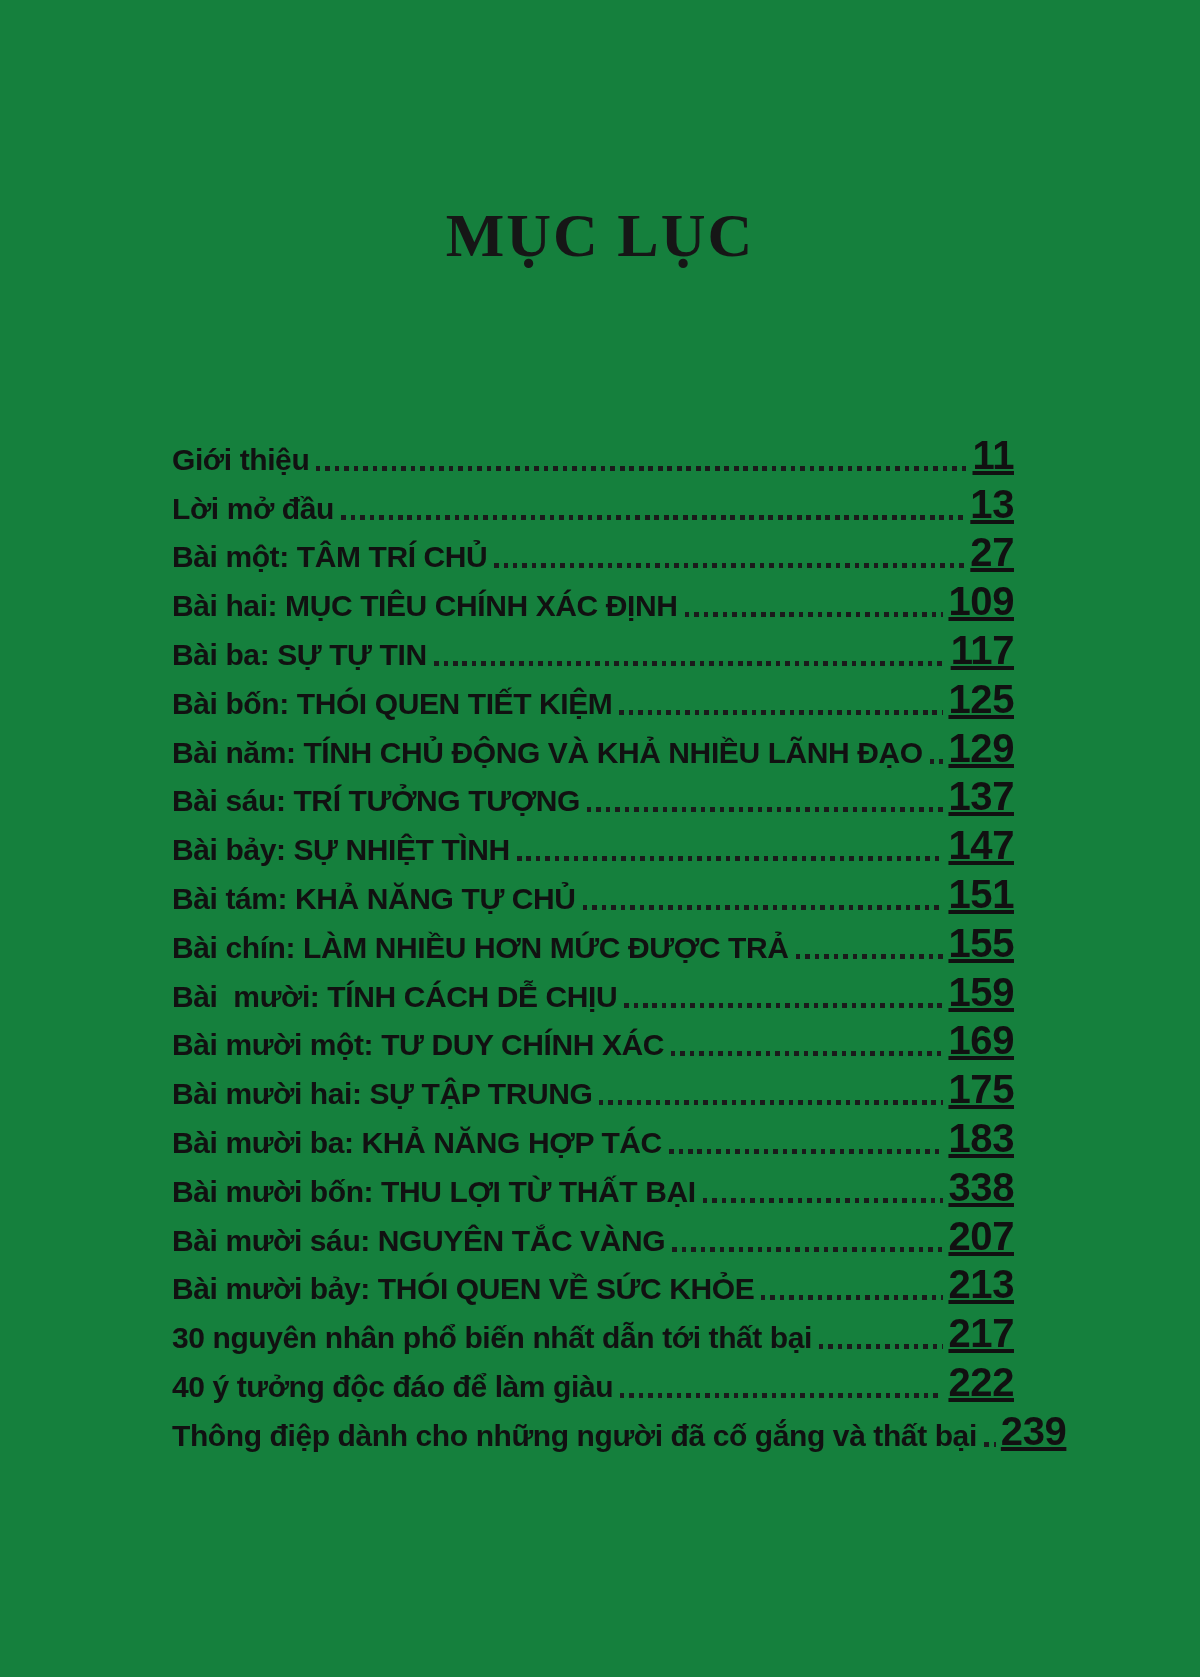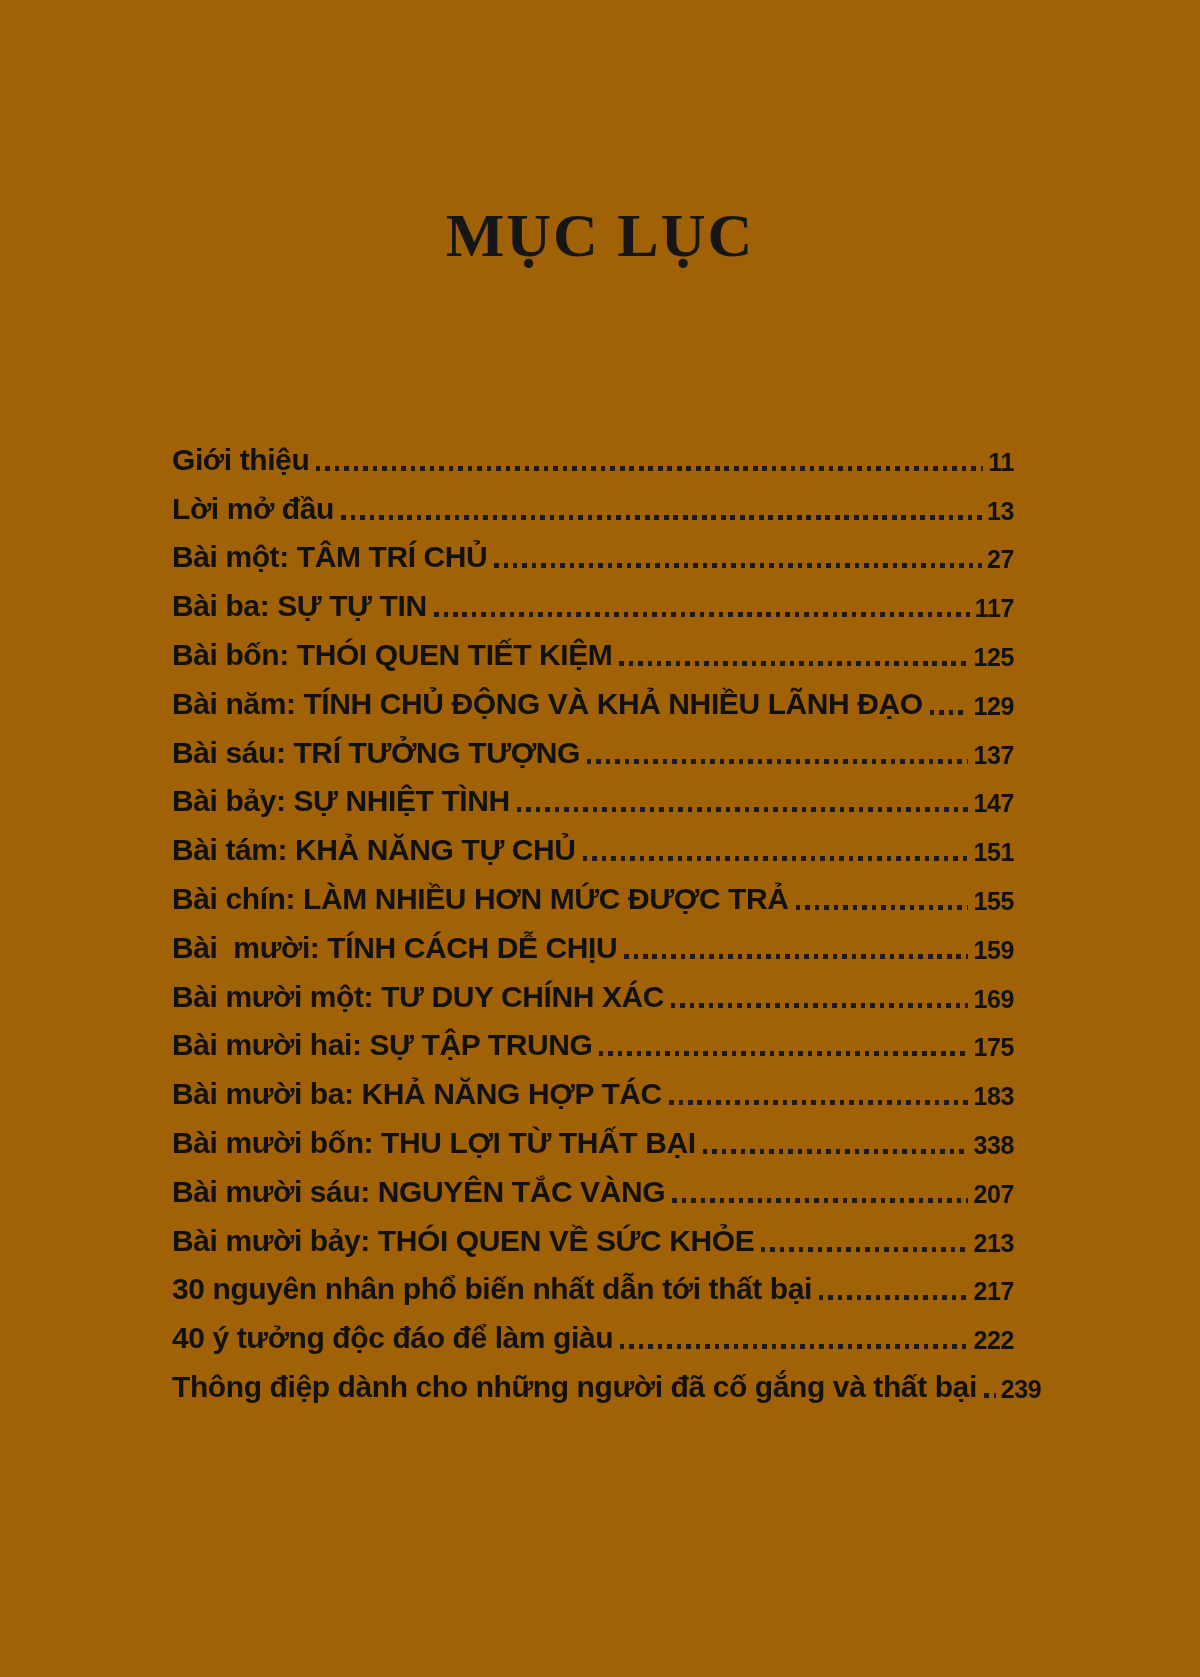--- a/index.html
+++ b/index.html
@@ -11,21 +11,21 @@
     width: 1200px;
     height: 1677px;
     position: relative;
     font-family: "Liberation Sans", "DejaVu Sans", sans-serif;
     color: #111111;
     overflow: hidden;
   }
   .page {
     position: absolute;
     inset: 0;
-    background: #a16207;
+    background: #15803d;
     padding-left: 12px;
   }
   .doc-title {
     position: absolute;
     top: 200px;
     left: 0;
     width: 100%;
     text-align: center;
     font-family: "Liberation Serif", "DejaVu Serif", serif;
     font-weight: bold;
@@ -59,27 +59,28 @@
     height: 5px;
     margin: 0 5px 12px 7px;
     background-image: repeating-linear-gradient(
       to right,
       #1b1b1b 0px, #1b1b1b 4.5px,
       transparent 4.5px, transparent 9.5px
     );
   }
   .toc-page {
     white-space: nowrap;
-    font-size: 25px;
+    font-size: 40px;
     font-weight: bold;
     letter-spacing: -0.4px;
     line-height: 1;
     padding-bottom: 8px;
     flex: 0 0 auto;
     text-align: right;
+    text-decoration: underline;
   }
 </style>
 </head>
 <body>
 
 <div class="page">
   <div class="doc-title">MỤC LỤC</div>
 
   <div class="toc-list">
   <div class="toc-row">
@@ -93,20 +94,25 @@
     <span class="toc-leader"></span>
     <span class="toc-page">13</span>
   </div>
 
   <div class="toc-row">
     <span class="toc-label">Bài một: TÂM TRÍ CHỦ</span>
     <span class="toc-leader"></span>
     <span class="toc-page">27</span>
   </div>
 
+  <div class="toc-row">
+    <span class="toc-label">Bài hai: MỤC TIÊU CHÍNH XÁC ĐỊNH</span>
+    <span class="toc-leader"></span>
+    <span class="toc-page">109</span>
+  </div>
 
   <div class="toc-row">
     <span class="toc-label">Bài ba: SỰ TỰ TIN</span>
     <span class="toc-leader"></span>
     <span class="toc-page">117</span>
   </div>
 
   <div class="toc-row">
     <span class="toc-label">Bài bốn: THÓI QUEN TIẾT KIỆM</span>
     <span class="toc-leader"></span>

